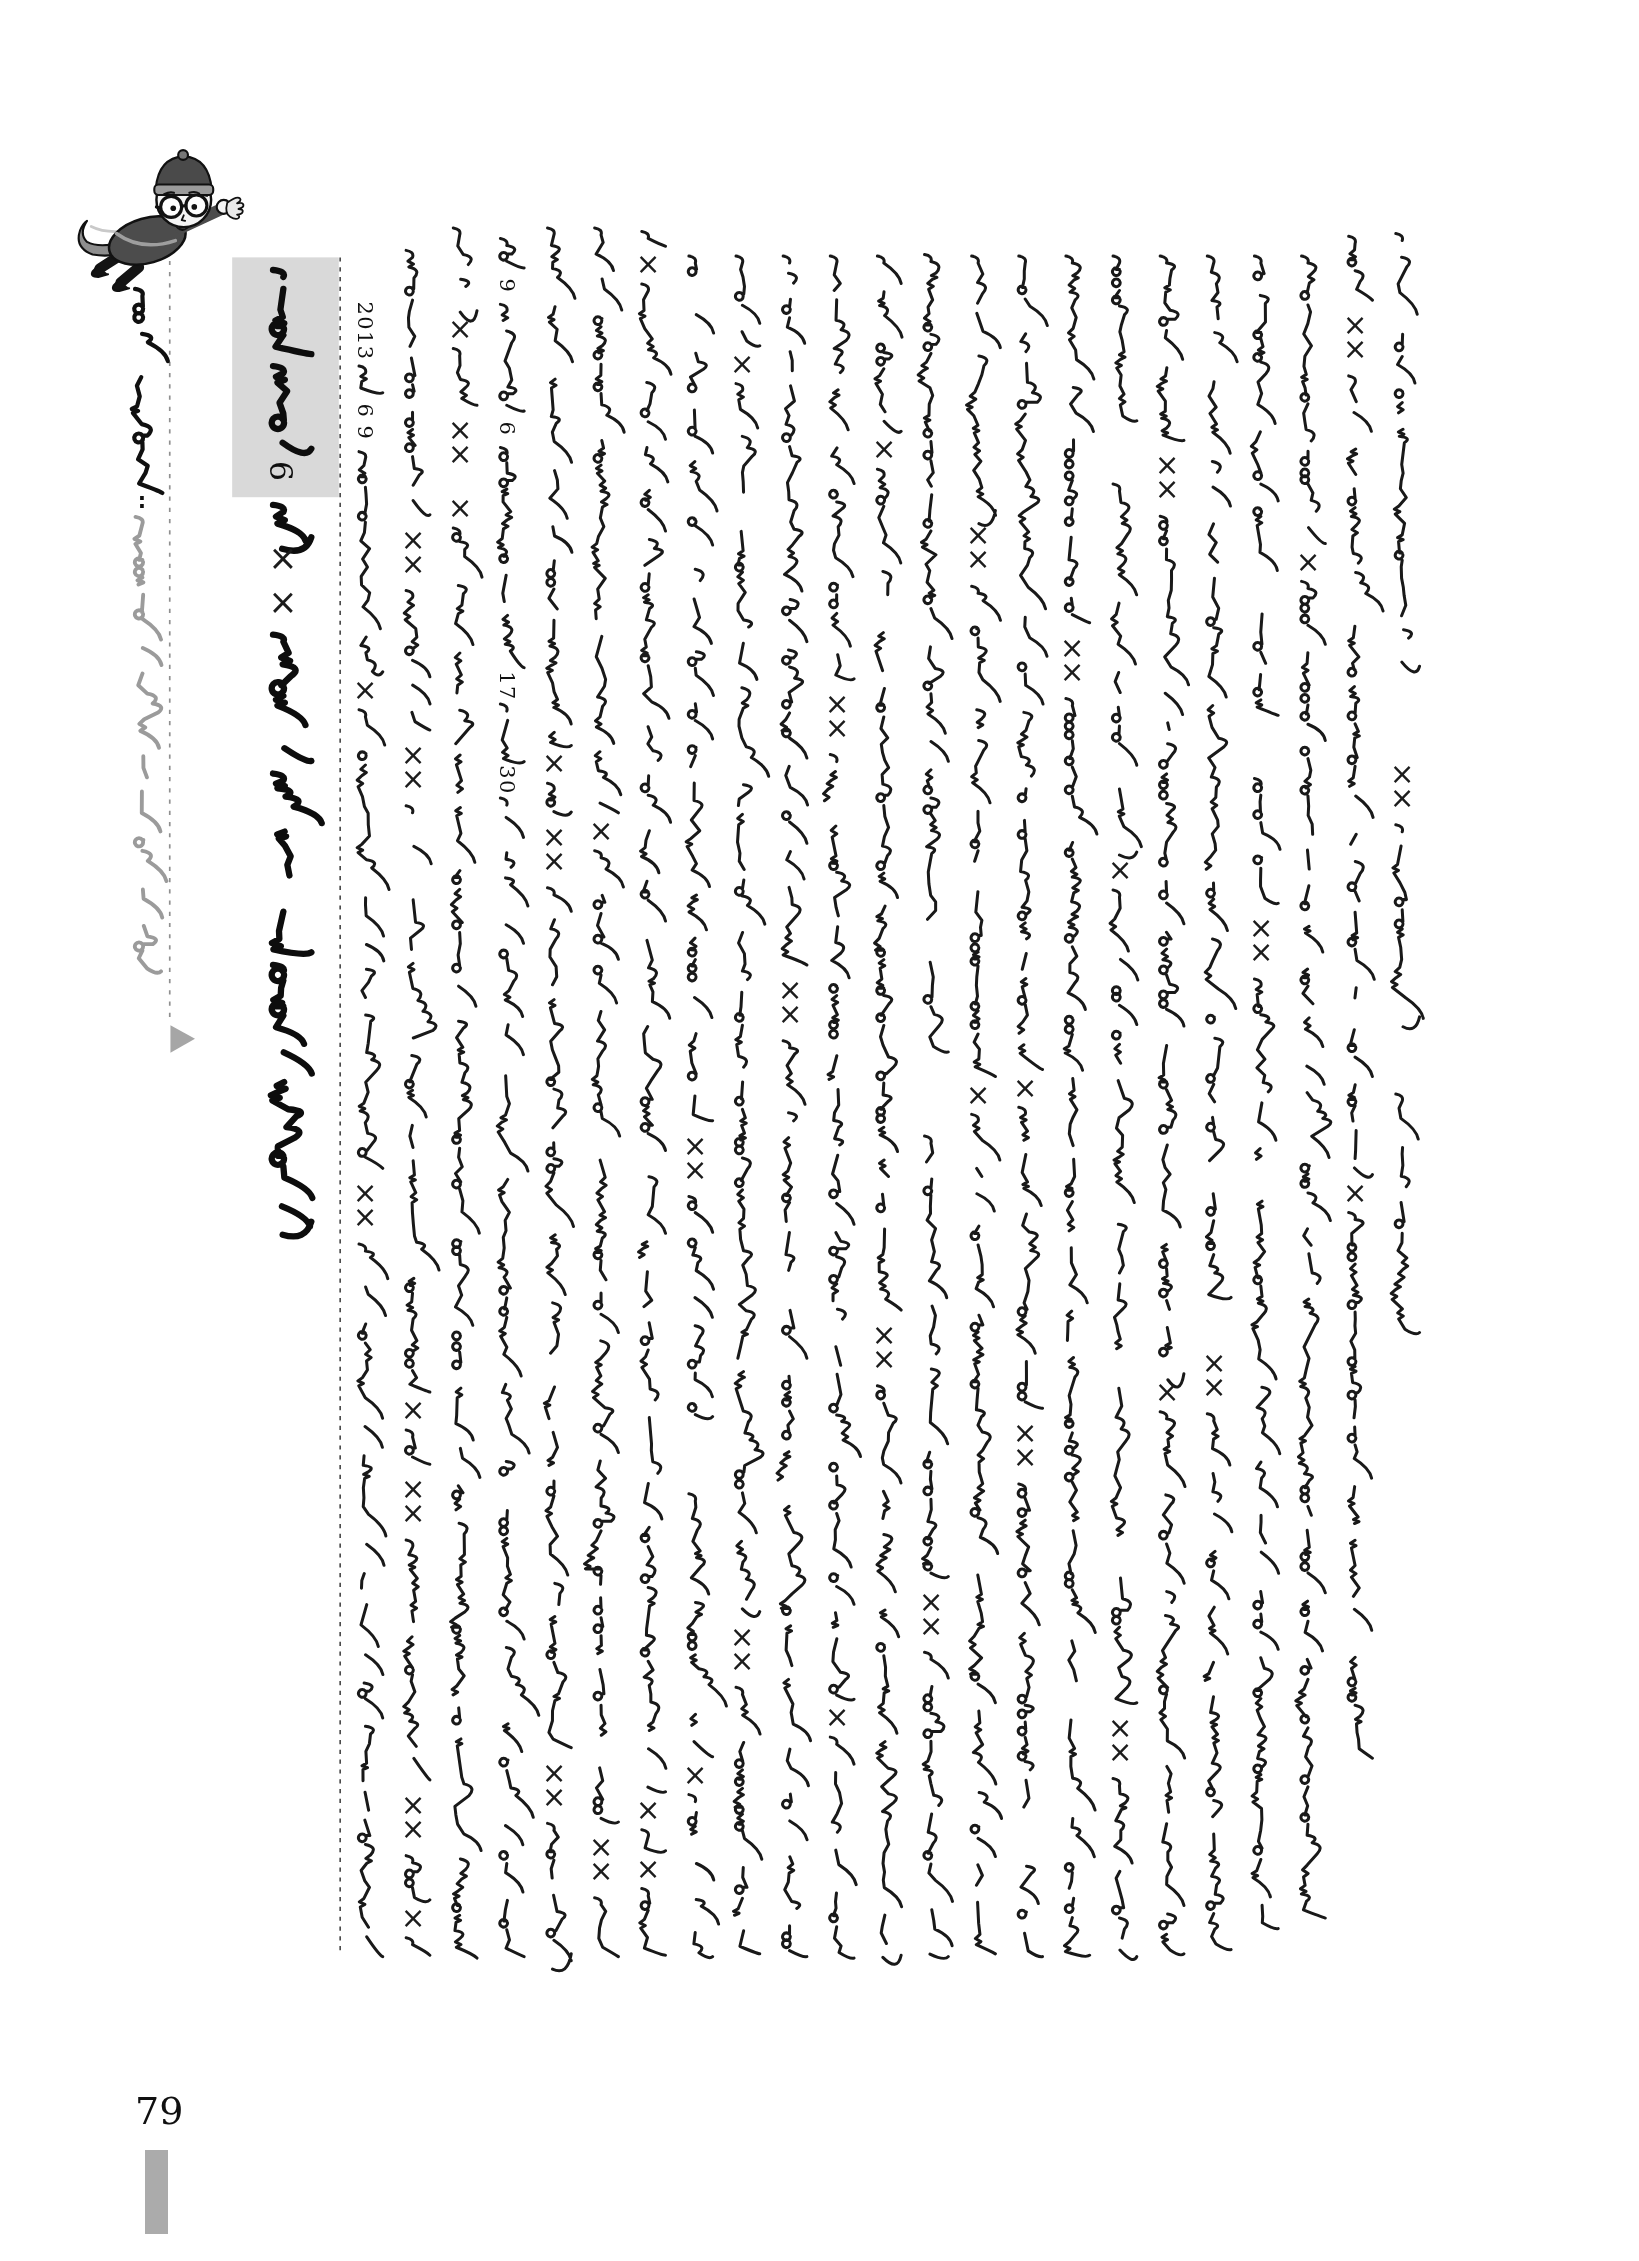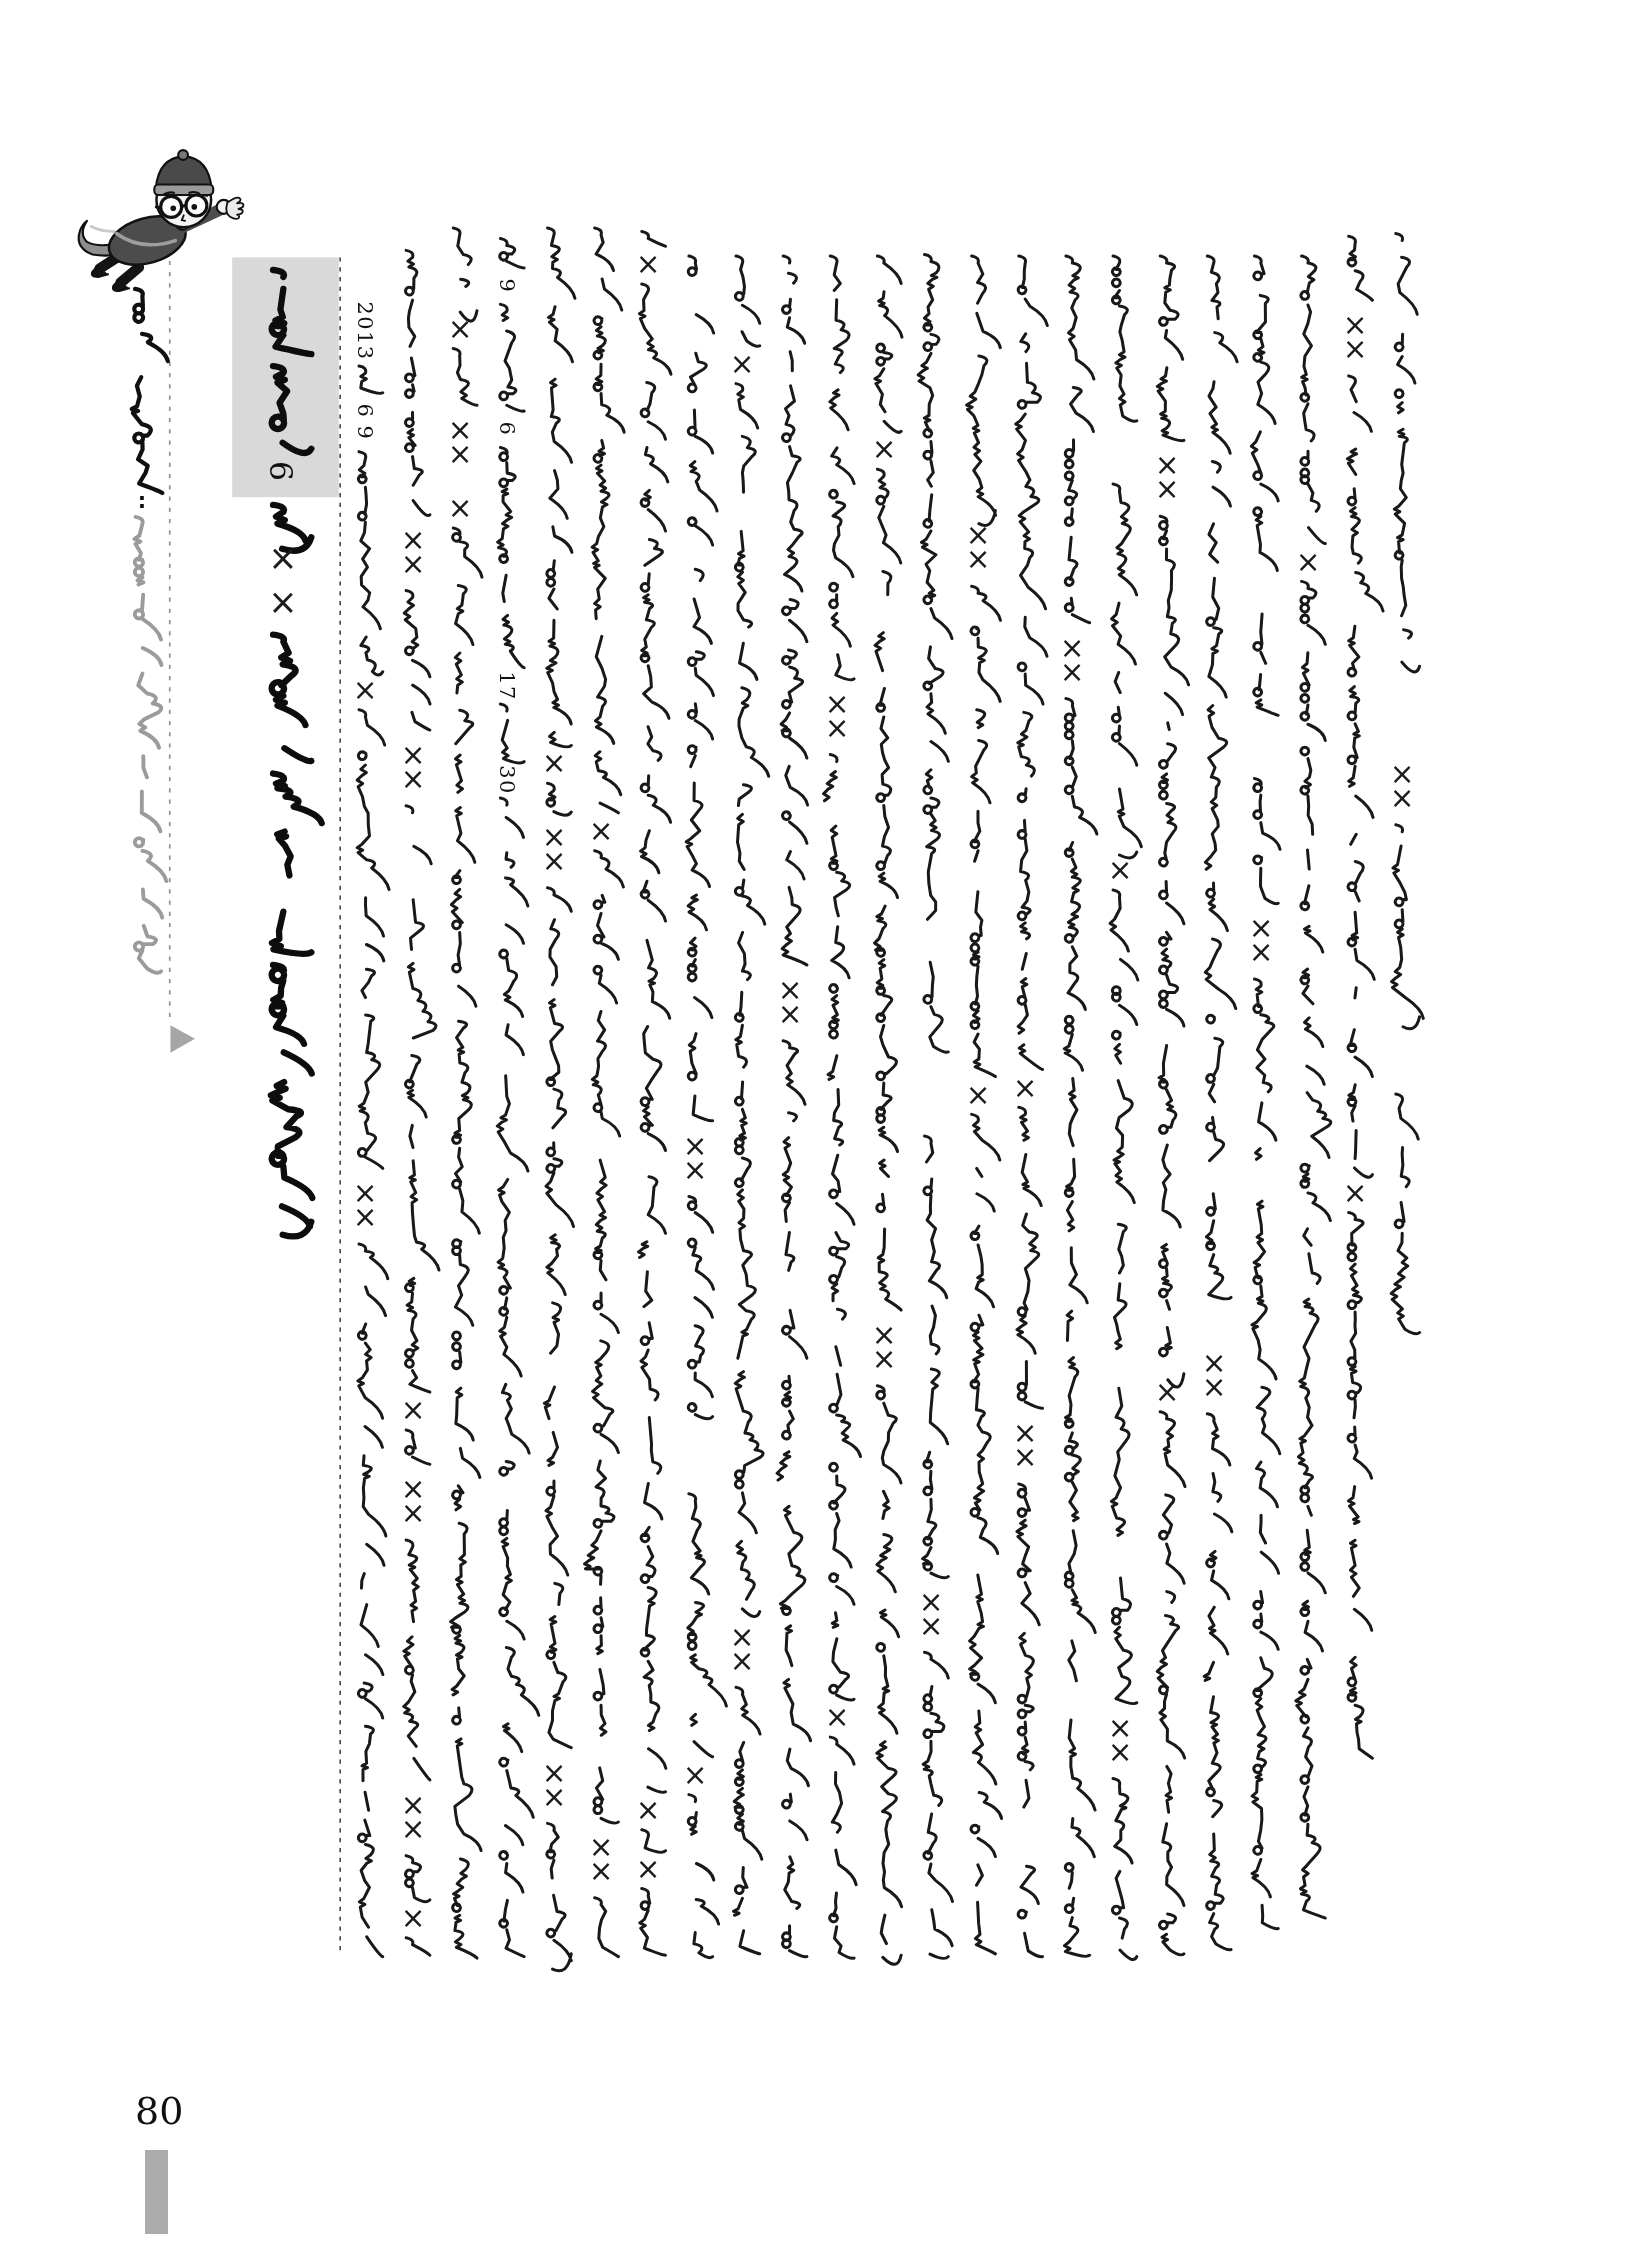--- a/index.html
+++ b/index.html
@@ -92,21 +92,21 @@
         <path d="M1855.9,365.0 q11.7,2 9.1,10 q18.2,3.3 7.2,13.4 l-6.5,6.1 l7.8,4.5 l-6.5,4.5 L1863.7,418.1 L1865.0,418.1 a5.5,5.5 0 1 0 1,2.6 M1865.0,434.9 L1868.7,444.8 L1864.8,461.4 L1859.0,476.3 L1870.0,493.1 L1860.6,508.0 L1859.3,522.4 L1862.6,533.8 l-6.5,4.1 l7.8,3.1 l-6.5,3.1 L1860.9,553.1 L1862.3,563.3 L1865.0,563.3 a5.5,5.5 0 1 0 1,2.6 M1865.0,575.8 L1858.9,589.2 L1860.7,601.9 L1862.4,612.6 q18.2,4.1 7.2,16.2 M1865.1,643.5 L1865.0,654.7 a5.5,5.5 0 1 0 1,2.6 M1865.0,671.2 L1865.0,671.2 a5.5,5.5 0 1 0 1,2.6 M1865.0,680.7 L1865.0,680.7 a5.5,5.5 0 1 0 1,2.6 M1865.0,690.1 L1872.1,702.9 L1869.6,713.5 q18.2,3.9 7.2,15.5 M1865.8,752.4 Q1884.5,775.8 1889.7,775.0 M1855.9,829.0 q11.7,2 9.1,10 q18.2,3.4 7.2,13.7 L1865.0,852.7 a5.5,5.5 0 1 0 1,2.6 M1865.0,863.9 L1865.0,863.9 a5.5,5.5 0 1 0 1,2.6 M1865.0,879.4 L1865.0,879.4 a5.5,5.5 0 1 0 1,2.6 M1865.0,891.6 q22.1,13.1 24.7,27.1 M1864.9,930.7 L1863.7,946.1 l-6.5,5.6 l7.8,4.2 l-6.5,4.2 L1866.7,976.9 L1865.0,976.9 a5.5,5.5 0 1 0 1,2.6 M1865.0,992.5 L1865.0,992.5 a5.5,5.5 0 1 0 1,2.6 M1865.0,1005.3 L1862.7,1018.1 L1865.0,1018.1 a5.5,5.5 0 1 0 1,2.6 M1865.0,1032.7 q22.1,9.1 24.7,23.1 M1865.2,1067.7 L1865.0,1067.7 a5.5,5.5 0 1 0 1,2.6 M1865.0,1081.7 L1869.1,1098.4 L1867.2,1107.9 l-6.5,6.2 l7.8,4.7 l-6.5,4.7 L1865.0,1123.4 a5.5,5.5 0 1 0 1,2.6 M1865.0,1134.9 L1866.0,1149.5 L1865.3,1162.8 L1871.0,1175.1 L1871.7,1189.7 M1864.3,1212.2 L1866.8,1239.2 M1866.3,1263.1 L1860.0,1288.5 L1865.0,1288.5 a5.5,5.5 0 1 0 1,2.6 M1865.0,1299.4 M1866.6,1321.0 l-6.5,3.7 l7.8,2.8 l-6.5,2.8 q22.1,13.2 24.7,27.2 M1864.5,1381.8 l-6.5,4.9 l7.8,3.7 l-6.5,3.7 L1865.0,1394.1 a5.5,5.5 0 1 0 1,2.6 M1865.0,1406.1 L1857.9,1416.5 L1872.1,1431.2 M1866.7,1451.2 l-6.5,6.6 l7.8,4.9 l-6.5,4.9 q22.1,10.7 24.7,24.7 M1863.4,1520.2 q22.1,11.9 24.7,25.9 M1863.8,1558.1 L1871.8,1568.7 q18.2,4.0 7.2,16.0 q18.2,2.6 7.2,10.2 q18.2,2.8 7.2,11.1 L1870.4,1620.1 q22.1,16.3 24.7,30.3 M1867.0,1662.4 L1865.0,1662.4 a5.5,5.5 0 1 0 1,2.6 M1865.0,1673.9 l-6.5,4.2 l7.8,3.1 l-6.5,3.1 L1865.0,1684.3 a5.5,5.5 0 1 0 1,2.6 M1865.0,1701.0 q18.2,3.6 7.2,14.3 q22.1,11.0 24.7,25.0 M1864.3,1752.3 L1859.0,1762.2 L1869.5,1775.6 M1866.3,1787.8 L1871.0,1815.3 q18.2,3.7 7.2,14.6 M1866.1,1852.4 l-6.5,4.3 l7.8,3.2 l-6.5,3.2 q18.2,2.4 7.2,9.4 q18.2,4.1 7.2,16.3 L1859.4,1920.7 L1866.5,1937.0 L1862.5,1952.9 L1859.9,1964.7 l-6.5,4.9 l7.8,3.7 l-6.5,3.7 q18.2,4.1 7.2,16.5 L1866.8,2006.8 L1864.4,2020.9 L1870.8,2032.5 L1860.1,2047.1 l-6.5,4.3 l7.8,3.2 l-6.5,3.2 L1858.0,2071.5 l-6.5,6.0 l7.8,4.5 l-6.5,4.5 q18.2,3.8 7.2,15.0 q18.2,2.3 7.2,9.1 L1860.7,2121.4 L1865.0,2121.4 a5.5,5.5 0 1 0 1,2.6 M1865.0,2132.6 L1865.0,2132.6 a5.5,5.5 0 1 0 1,2.6 M1865.0,2148.1 L1869.8,2160.6 M1863.9,2182.1 L1866.9,2206.3 l-6.5,4.1 l7.8,3.1 l-6.5,3.1 L1865.0,2216.5 a5.5,5.5 0 1 0 1,2.6 M1865.0,2230.5 L1865.0,2230.5 a5.5,5.5 0 1 0 1,2.6 M1865.0,2242.9 q22.1,14.3 24.7,28.3 M1864.4,2283.2 l-6.5,4.7 l7.8,3.5 l-6.5,3.5 L1865.0,2294.9 a5.5,5.5 0 1 0 1,2.6 M1865.0,2311.8 L1861.0,2327.7 q22.1,12.3 24.7,26.3 M1864.0,2366.1 L1869.4,2378.5 L1865.0,2378.5 a5.5,5.5 0 1 0 1,2.6 M1865.0,2394.7 L1859.5,2408.4 l-6.5,4.9 l7.8,3.7 l-6.5,3.7 l-6.5,4.5 l7.8,3.4 l-6.5,3.4 L1862.5,2448.1 L1865.0,2448.1 a5.5,5.5 0 1 0 1,2.6 M1865.0,2463.8 L1858.6,2475.7 q18.2,3.8 7.2,15.3 L1861.7,2505.0 L1870.8,2517.9 L1864.8,2534.3 L1865.0,2534.3 a5.5,5.5 0 1 0 1,2.6 M1865.0,2547.9 L1859.3,2562.0 L1864.6,2574.8 L1860.6,2588.1 L1865.0,2588.1 a5.5,5.5 0 1 0 1,2.6 M1865.0,2601.4 L1863.8,2616.9 q18.2,2.7 7.2,10.6 q18.2,4.0 7.2,15.9 L1863.9,2659.5 l-6.5,6.8 l7.8,5.1 l-6.5,5.1 L1860.9,2688.4 l-6.5,4.9 l7.8,3.7 l-6.5,3.7 q18.2,2.6 7.2,10.4 L1858.6,2723.3 Q1884.5,2733.3 1889.7,2735.0" fill="none" stroke="#191919" stroke-width="4.3" stroke-linecap="round" stroke-linejoin="round"></path>
         <path d="M1923.1,337.0 q11.7,2 9.1,10 L1931.4,356.2 l-6.5,5.7 l7.8,4.3 l-6.5,4.3 L1932.2,370.5 a5.5,5.5 0 1 0 1,2.6 M1932.2,386.0 q18.2,3.8 7.2,15.4 L1934.4,412.5 Q1951.7,422.5 1956.9,428.0 M1923.1,536.0 q11.7,2 9.1,10 L1926.3,555.7 L1933.9,572.7 M1930.7,588.2 q22.1,12.7 24.7,26.7 M1933.1,640.2 l-6.5,4.0 l7.8,3.0 l-6.5,3.0 l-6.5,4.1 l7.8,3.1 l-6.5,3.1 L1933.2,676.6 M1930.9,696.8 L1932.2,711.2 a5.5,5.5 0 1 0 1,2.6 M1932.2,723.8 l-6.5,5.1 l7.8,3.8 l-6.5,3.8 q18.2,3.0 7.2,12.2 l-6.5,6.3 l7.8,4.7 l-6.5,4.7 L1927.9,780.1 L1929.7,789.2 q18.2,3.5 7.2,13.8 M1933.0,816.4 q18.2,3.7 7.2,14.7 q18.2,3.8 7.2,15.1 q22.1,10.9 24.7,24.9 M1931.9,892.9 L1929.7,909.5 l-6.5,4.3 l7.8,3.2 l-6.5,3.2 L1937.6,936.7 L1928.5,945.7 L1931.1,955.3 L1932.2,955.3 a5.5,5.5 0 1 0 1,2.6 M1932.2,965.6 M1931.2,979.0 l-6.5,5.7 l7.8,4.3 l-6.5,4.3 q18.2,2.4 7.2,9.4 L1932.2,1017.6 a5.5,5.5 0 1 0 1,2.6 M1932.2,1032.1 L1936.9,1042.9 l-6.5,3.7 l7.8,2.8 l-6.5,2.8 L1930.4,1065.4 L1935.2,1080.2 L1932.2,1080.2 a5.5,5.5 0 1 0 1,2.6 M1932.2,1092.6 L1929.6,1108.9 l-6.5,4.9 l7.8,3.7 l-6.5,3.7 M1933.1,1135.1 q22.1,16.4 24.7,30.4 M1933.8,1189.7 L1925.9,1203.8 M1932.5,1228.5 q18.2,4.2 7.2,16.6 L1932.2,1261.2 a5.5,5.5 0 1 0 1,2.6 M1932.2,1270.8 L1938.0,1284.6 M1932.2,1300.7 L1934.5,1330.2 l-6.5,3.9 l7.8,3.0 l-6.5,3.0 L1932.2,1340.0 a5.5,5.5 0 1 0 1,2.6 M1932.2,1353.5 L1934.8,1369.6 q22.1,12.7 24.7,26.7 M1933.8,1408.3 L1932.0,1422.9 M1931.1,1440.2 M1931.1,1468.3 L1925.2,1490.7 L1932.2,1490.7 a5.5,5.5 0 1 0 1,2.6 M1932.2,1507.4 q22.1,13.5 24.7,27.5 M1932.3,1546.9 L1929.9,1557.7 l-6.5,4.0 l7.8,3.0 l-6.5,3.0 L1932.2,1567.7 a5.5,5.5 0 1 0 1,2.6 M1932.2,1576.8 L1927.4,1586.9 L1929.2,1598.5 M1933.7,1612.1 L1932.9,1641.5 L1932.2,1652.0 M1931.3,1665.4 Q1951.7,1685.7 1956.9,1675.0 M1923.1,1729.0 q11.7,2 9.1,10 q18.2,2.4 7.2,9.7 L1927.4,1758.9 L1927.8,1775.3 L1932.2,1775.3 a5.5,5.5 0 1 0 1,2.6 M1932.2,1788.9 L1932.2,1788.9 a5.5,5.5 0 1 0 1,2.6 M1932.2,1802.6 l-6.5,6.5 l7.8,4.9 l-6.5,4.9 L1935.0,1832.9 l-6.5,5.6 l7.8,4.2 l-6.5,4.2 q18.2,2.6 7.2,10.3 L1932.2,1857.2 a5.5,5.5 0 1 0 1,2.6 M1932.2,1870.7 L1932.5,1880.8 L1932.0,1890.6 L1933.0,1901.0 L1926.2,1912.5 L1931.7,1924.9 L1931.9,1938.3 L1932.2,1938.3 a5.5,5.5 0 1 0 1,2.6 M1932.2,1948.4 l-6.5,3.9 l7.8,3.0 l-6.5,3.0 L1928.8,1971.5 q18.2,3.6 7.2,14.5 L1932.2,1986.0 a5.5,5.5 0 1 0 1,2.6 M1932.2,1996.3 L1932.6,2005.6 L1930.7,2021.7 M1931.6,2034.8 L1932.2,2047.4 a5.5,5.5 0 1 0 1,2.6 M1932.2,2060.5 L1935.1,2070.2 L1931.0,2079.7 q22.1,14.0 24.7,28.0 M1931.6,2119.8 L1929.4,2135.4 l-6.5,4.9 l7.8,3.6 l-6.5,3.6 L1936.5,2163.1 l-6.5,3.7 l7.8,2.8 l-6.5,2.8 M1932.2,2196.3 l-6.5,4.4 l7.8,3.3 l-6.5,3.3 L1932.2,2232.2 l-6.5,6.7 l7.8,5.0 l-6.5,5.0 L1938.1,2264.2 L1929.8,2276.3 M1931.2,2294.8 q22.1,15.8 24.7,29.8 M1932.0,2350.2 M1932.3,2363.1 l-6.5,6.4 l7.8,4.8 l-6.5,4.8 L1932.2,2395.1 a5.5,5.5 0 1 0 1,2.6 M1932.2,2407.2 l-6.5,3.9 l7.8,2.9 l-6.5,2.9 L1932.2,2417.0 a5.5,5.5 0 1 0 1,2.6 M1932.2,2431.6 q18.2,3.9 7.2,15.5 l-6.5,4.5 l7.8,3.3 l-6.5,3.3 L1935.0,2470.4 L1937.1,2480.0 L1938.1,2493.7 Q1951.7,2503.7 1956.9,2507.0" fill="none" stroke="#191919" stroke-width="4.3" stroke-linecap="round" stroke-linejoin="round"></path>
         <path d="M1990.3,333.0 q11.7,2 9.1,10 M1998.5,366.8 q18.2,3.6 7.2,14.2 L1993.6,404.8 L1996.1,417.3 q22.1,16.7 24.7,30.7 M1999.3,459.9 M2000.0,476.7 L1999.4,491.5 a5.5,5.5 0 1 0 1,2.6 M1999.4,508.5 L1992.8,519.8 q22.1,12.3 24.7,26.3 M1999.9,558.1 L1999.4,558.1 a5.5,5.5 0 1 0 1,2.6 M1999.4,574.0 l-6.5,5.8 l7.8,4.4 l-6.5,4.4 M2000.5,612.1 l-6.5,4.0 l7.8,3.0 l-6.5,3.0 q18.2,2.3 7.2,9.1 L1998.7,662.3 L2000.7,674.8 L1998.0,685.4 L1996.8,696.9 L2005.2,709.4 L1994.7,721.5 l-6.5,4.6 l7.8,3.5 l-6.5,3.5 L2002.8,746.2 L1999.4,762.7 l-6.5,3.9 l7.8,2.9 l-6.5,2.9 L1995.6,788.5 L1999.4,788.5 a5.5,5.5 0 1 0 1,2.6 M1999.4,798.8 L1998.0,808.0 L1998.5,824.4 L2000.9,836.9 L2002.1,848.9 L2004.5,863.0 L1998.5,878.1 M2001.3,897.9 q18.2,3.0 7.2,12.0 M1998.9,944.1 Q2018.9,968.7 2024.1,950.0 M1990.3,1176.0 q11.7,2 9.1,10 M1997.8,1206.4 L1992.7,1232.8 l-6.5,4.8 l7.8,3.6 l-6.5,3.6 L1996.1,1258.5 L2003.2,1272.7 L2005.4,1282.8 L1999.4,1282.8 a5.5,5.5 0 1 0 1,2.6 M1999.4,1297.4 L2000.4,1314.3 L1999.4,1314.3 a5.5,5.5 0 1 0 1,2.6 M1999.4,1324.6 l-6.5,4.8 l7.8,3.6 l-6.5,3.6 L1997.3,1351.1 L1998.6,1368.0 L1995.9,1379.5 l-6.5,5.8 l7.8,4.4 l-6.5,4.4 l-6.5,5.6 l7.8,4.2 l-6.5,4.2 L2004.7,1423.0 q22.1,15.1 24.7,29.1 M2000.6,1464.1 Q2018.9,1474.1 2024.1,1450.0 M1990.3,1560.0 q11.7,2 9.1,10 L1994.9,1580.1 L1997.5,1594.7 q22.1,15.5 24.7,29.5 M1999.9,1636.3 L1999.3,1645.3 L2000.3,1661.8 L1998.0,1677.2 q18.2,3.7 7.2,14.9 M1997.8,1714.7 L2002.1,1741.8 L1999.4,1741.8 a5.5,5.5 0 1 0 1,2.6 M1999.4,1758.4 L1999.0,1772.0 L1993.4,1783.2 L2005.9,1793.8 l-6.5,6.5 l7.8,4.8 l-6.5,4.8 l-6.5,6.5 l7.8,4.9 l-6.5,4.9 l-6.5,4.9 l7.8,3.7 l-6.5,3.7 l-6.5,5.8 l7.8,4.3 l-6.5,4.3 L1999.6,1866.4 l-6.5,5.8 l7.8,4.3 l-6.5,4.3 L2003.3,1895.3 Q2018.9,1905.3 2024.1,1900.0" fill="none" stroke="#191919" stroke-width="4.3" stroke-linecap="round" stroke-linejoin="round"></path>
       </g>
   </svg>
 
   <div id="colon" style="left: 142px; top: 501px;">:</div>
 
   <div id="title-issue" style="font-size: 32px; left: 281px; top: 471px;">6</div>
 
-  <div id="pageno">80</div>
+  <div id="pageno">79</div>
   <div id="footbar"></div>
 
   <div id="overlay">
       <div class="mk" style="left: 283px; top: 558px; font-size: 35px;">×</div>
       <div class="mk" style="left: 283px; top: 602px; font-size: 35px;">×</div>
       <div class="mk" style="left: 365px; top: 691px; font-size: 29.5px;">
         <div>×</div>
       </div>
       <div class="mk" style="left: 365px; top: 1206px; font-size: 29.5px;">
         <div>×</div>

